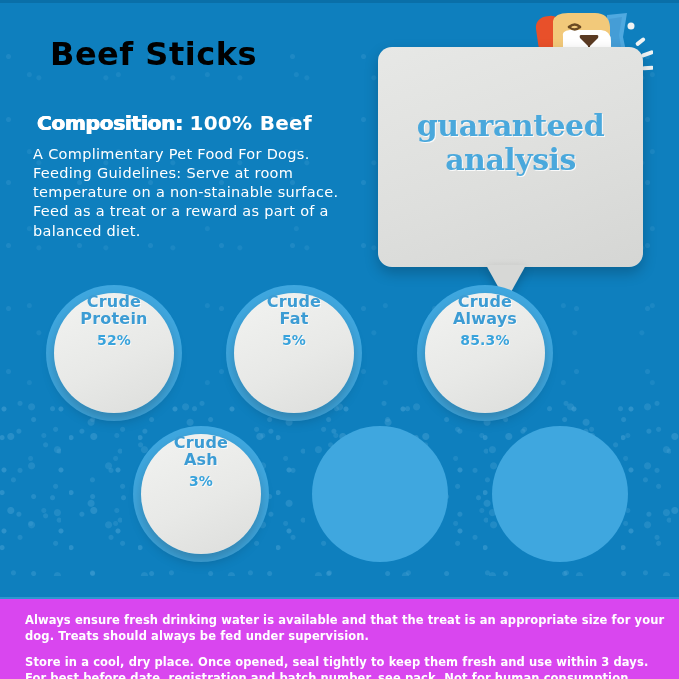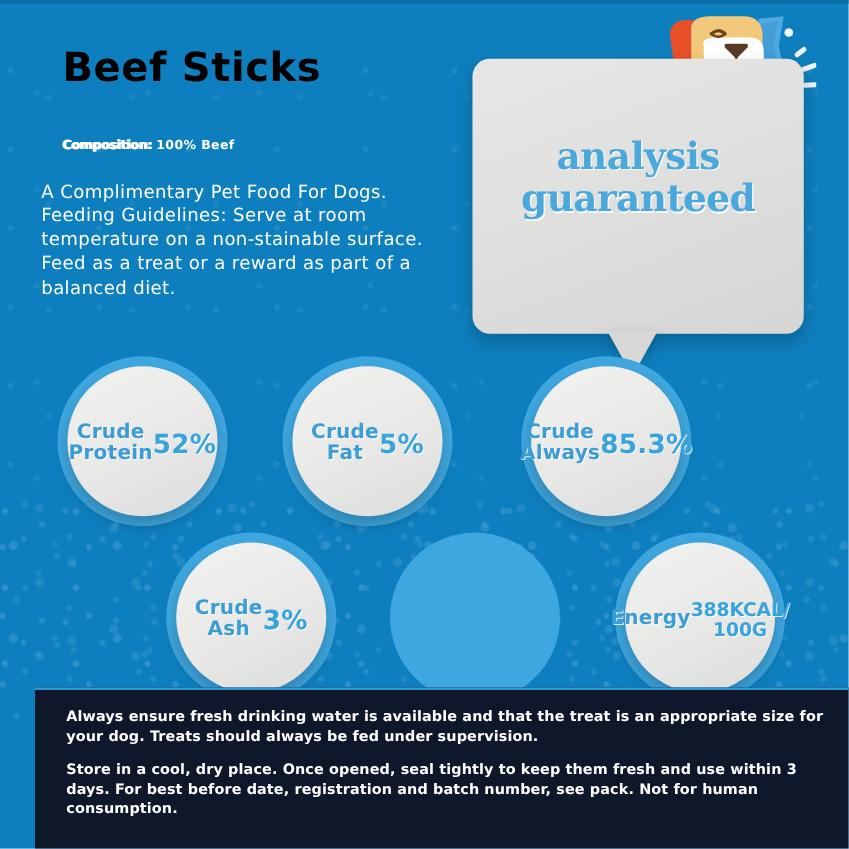--- a/index.html
+++ b/index.html
@@ -58,22 +58,22 @@
     pointer-events:none;
   }
 
   
   .title {
     position:absolute; left:38px; top:32px;
     font-size:32px; font-weight:bold;
     color:#000000; letter-spacing:.5px;margin-left:12px;
   }
   .composition {
-    position:absolute; left:50px; top:108px;
-    font-size:10px; color:#FFFFFF; white-space:nowrap;
+    position:absolute; left:37px; top:108px;
+    font-size:20px; color:#FFFFFF; white-space:nowrap;
   }
   .composition .lbl {
     font-weight:bold; letter-spacing:-.2px;
     text-shadow:.6px 0 0 #fff, -.6px 0 0 #fff;
   }
   .composition .val { font-weight:bold; letter-spacing:.3px; }
 
   .blurb {
     position:absolute; left:33px; top:142px; width:325px;
     font-size:14.5px; font-weight:normal; line-height:1.32;
@@ -108,52 +108,51 @@
   
   .dog { position:absolute; left:523px; top:4px; width:130px; height:70px; }
 
   
   .circle {
     position:absolute;
     width:120px; height:120px;
     border-radius:50%;
     background:linear-gradient(155deg,#F2F3F1 0%,#E8E9E7 55%,#DCDDDB 100%);
     box-shadow:0 7px 13px rgba(0,0,0,.22);
-    display:flex; 
-    align-items:center; justify-content:center;
+    display:flex; flex-direction:column;
+    align-items:center; 
     text-align:center;
     z-index:3;
   }
   .ring {
     position:absolute;
     width:136px; height:136px;
     border-radius:50%;
     background:#3FA7DF;
     z-index:2;
   }
   .c-label {
     font-size:16px; font-weight:bold; line-height:1.08;
     color:#3C9CD4; letter-spacing:.2px;
     text-shadow:.8px .8px 0 rgba(255,255,255,.8);
   }
   .c-value {
     margin-top:5px;
-    font-size:21px; font-weight:bold; line-height:1.02;
+    font-size:14px; font-weight:bold; line-height:1.02;
     color:#39A3DC; letter-spacing:.2px;
     text-shadow:.8px .8px 0 rgba(255,255,255,.8);
   }
   .c-value.small { font-size:15px; letter-spacing:-.1px; }
 
   
   .footer {
-    position:absolute; left:0; right:0; bottom:0; height:129px;
-    background:#0f172a;
+    position:absolute; left:0; right:0; bottom:0; height:82px;
+    background:#d946ef;
     border-top:2px solid #2E96D0;
     z-index:5;
-    margin-left:28px;
   }
   .footer p {
     position:absolute; left:25px; right:14px;
     font-size:11.5px; font-weight:bold; line-height:1.35;
     color:#FFFFFF; letter-spacing:.1px;
   }
   .f1 { top:14px; }
   .f2 { top:56px; }
 </style>
 </head>
@@ -208,22 +207,22 @@
 
       <rect x="112" y="33" width="11" height="4" rx="2" fill="#EFF3F4" transform="rotate(-38 117 35)"></rect>
       <rect x="118" y="45" width="13" height="4" rx="2" fill="#EFF3F4" transform="rotate(-20 124 47)"></rect>
       <rect x="119" y="59" width="12" height="4" rx="2" fill="#EFF3F4" transform="rotate(-4 125 61)"></rect>
     </svg>
   </div>
 
   <div class="bubble-wrap">
     <div class="bubble"></div>
     <div class="bubble-text">
+      <div>guaranteed</div>
       <div>analysis</div>
-      <div>guaranteed</div>
     </div>
     <div class="bubble-tail"></div>
   </div>
 
   <div class="ring" style="left:46px;  top:282px;"></div>
   <div class="circle" style="left:54px;  top:290px;">
     <div class="c-label">
       <div>Crude</div>
       <div>Protein</div>
     </div>
@@ -253,28 +252,19 @@
     <div class="c-label">
       <div>Crude</div>
       <div>Ash</div>
     </div>
     <div class="c-value">3%</div>
   </div>
 
   <div class="ring" style="left:312px; top:423px;"></div>
 
   <div class="ring" style="left:492px; top:423px;"></div>
-  <div class="circle" style="left:500px; top:431px;">
-    <div class="c-label">
-      <div>Energy</div>
-    </div>
-    <div class="c-value small">
-      <div>388KCAL/</div>
-      <div>100G</div>
-    </div>
-  </div>
 
   <div class="footer">
     <p class="f1">Always ensure fresh drinking water is available and that the treat is an appropriate size for your dog. Treats should always be fed under supervision.</p>
     <p class="f2">Store in a cool, dry place. Once opened, seal tightly to keep them fresh and use within 3 days. For best before date, registration and batch number, see pack. Not for human consumption.</p>
   </div>
 
 </div>
 
 </body></html>

